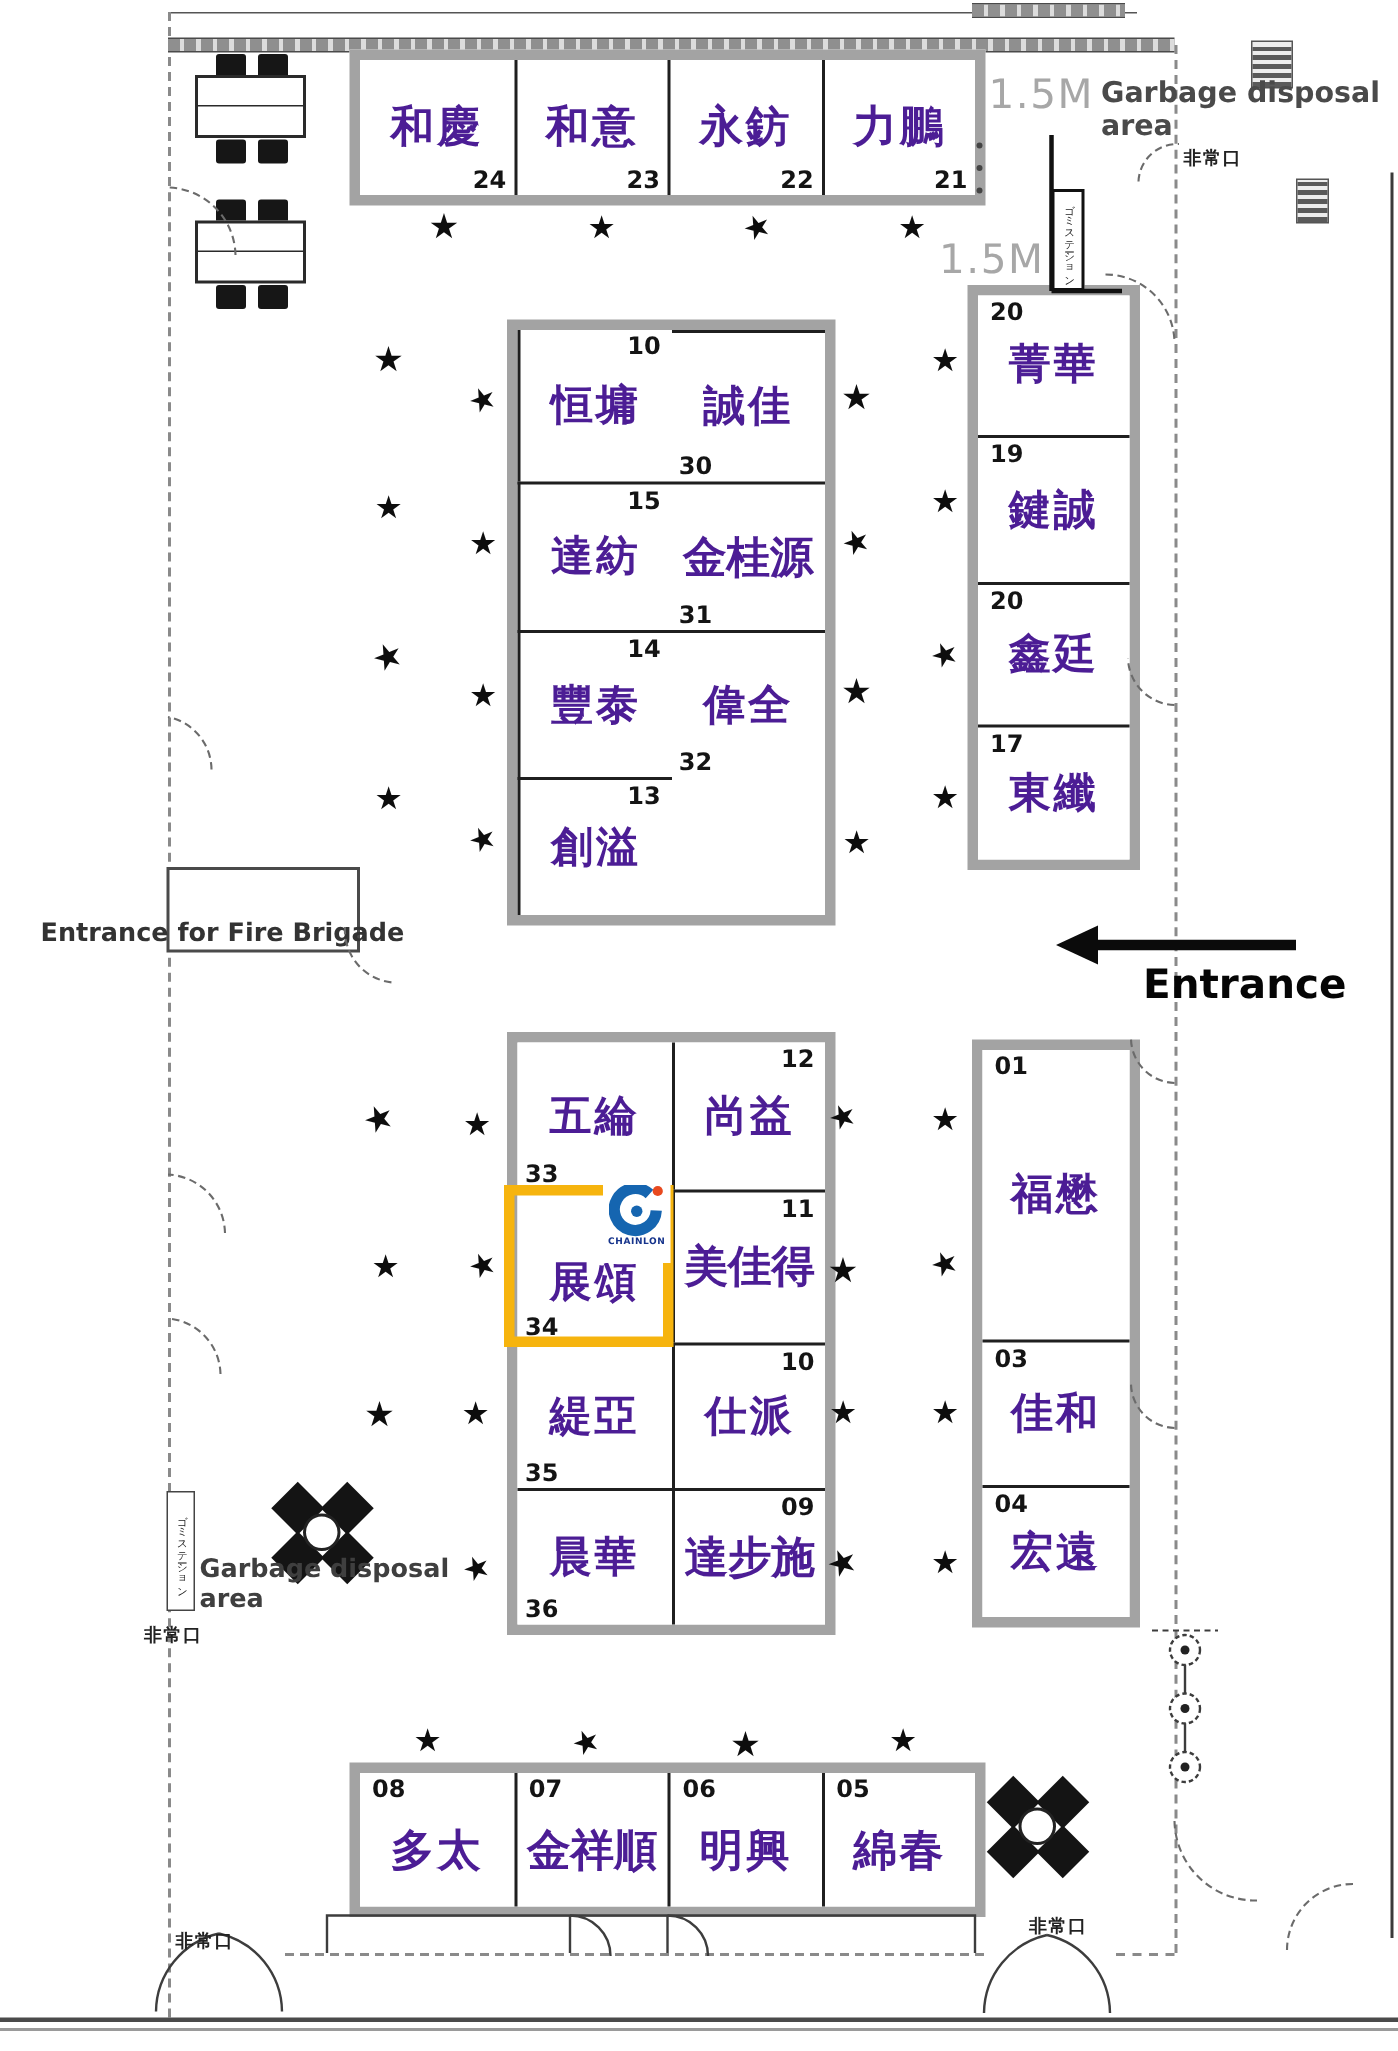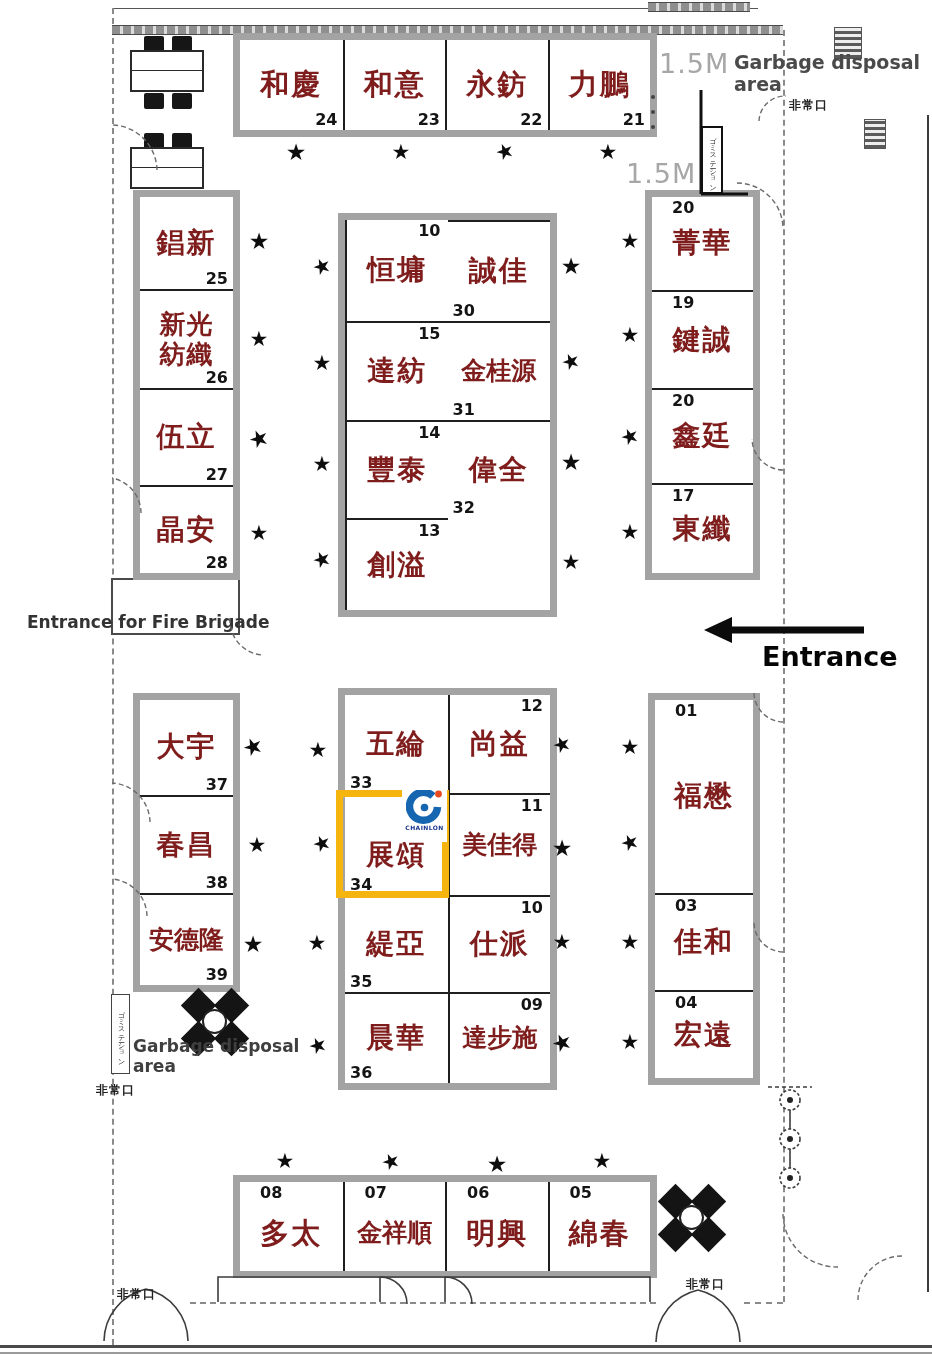--- a/index.html
+++ b/index.html
@@ -4,29 +4,29 @@
 <style>
   html,body{margin:0;padding:0;background:#fff}
   #canvas{position:relative;width:932px;height:1367px;background:#ffffff;overflow:hidden;
           font-family:"DejaVu Sans","Liberation Sans",sans-serif;color:#161616}
 
   
   .block{position:absolute;display:grid;background:#fff;border:7px solid #a3a3a3;box-sizing:border-box;z-index:2}
   .cell{position:relative;display:flex;align-items:center;justify-content:center;background:#fff;box-sizing:border-box}
   .bl{border-left:2px solid #1f1f1f}
   .bt{border-top:2px solid #1f1f1f}
-  .bname{font-weight:600;color:#7f1d1d;letter-spacing:2px;text-align:center;line-height:1.15}
+  .bname{font-weight:600;color:#4c1d95;letter-spacing:2px;text-align:center;line-height:1.15}
   .s29{font-size:29px}.s28{font-size:28px}
-  .tight{letter-spacing:0;font-size:25px}
+  .tight{letter-spacing:0;font-size:29px}
   .wrap2{font-size:26px;width:62px;letter-spacing:1px}
   .pt14{padding-top:14px}.pt20{padding-top:20px}
   .bnum{position:absolute;font-size:16px;font-weight:600;color:#141414;letter-spacing:0;line-height:1}
   .num-br .bnum{right:5px;bottom:2px}
   .num-bl .bnum{left:5px;bottom:2px}
-  .num-tl .bnum{left:20px;top:3px}
+  .num-tl .bnum{left:8px;top:3px}
   .num-tr .bnum{right:7px;top:3px}
 
   .annex{position:absolute;border:2px solid #4a4a4a;background:#fff;box-sizing:border-box;z-index:1}
 
   
   .hatch-h{position:absolute;height:10px;background:repeating-linear-gradient(90deg,#8f8f8f 0 8px,#dcdcdc 8px 11px);
            border-top:1.5px solid #4a4a4a;border-bottom:1.5px solid #4a4a4a;box-sizing:border-box;z-index:1}
   .hatch-v-small{position:absolute;background:repeating-linear-gradient(0deg,#5a5a5a 0 3px,#ededed 3px 6px);border:1px solid #555;z-index:1}
   .wall-dash-v{position:absolute;width:0;border-left:2px dashed #8a8a8a;z-index:0}
   .wall-dash-h{position:absolute;height:0;border-top:2px dashed #8a8a8a;z-index:0}
@@ -117,38 +117,20 @@
     <div class="cell bl num-br">
       <span class="bname s29">永鈁</span>
       <span class="bnum">22</span>
       </div>
     <div class="cell bl num-br">
       <span class="bname s29">力鵬</span>
       <span class="bnum">21</span>
       </div>
   </div>
 
-  <div class="block" style="left:133px;top:190px;width:107px;height:390px;grid-template-rows:92px 99px 97px 1fr">
-    <div class="cell num-br">
-      <span class="bname s28">錩新</span>
-      <span class="bnum">25</span>
-      </div>
-    <div class="cell bt num-br">
-      <span class="bname wrap2">新光紡織</span>
-      <span class="bnum">26</span>
-      </div>
-    <div class="cell bt num-br">
-      <span class="bname s28">伍立</span>
-      <span class="bnum">27</span>
-      </div>
-    <div class="cell bt num-br">
-      <span class="bname s28">晶安</span>
-      <span class="bnum">28</span>
-      </div>
-  </div>
   <div class="annex" style="left:111px;top:578px;width:129px;height:57px"></div>
 
   <div class="block" style="left:338px;top:213px;width:219px;height:404px;grid-template-columns:1fr 1fr;grid-template-rows:101px 99px 98px 1fr">
     <div class="cell bl num-tr">
       <span class="bname s28">恒墉</span>
       <span class="bnum">10</span>
       </div>
     <div class="cell bt num-bl">
       <span class="bname s28">誠佳</span>
       <span class="bnum">30</span>
@@ -187,34 +169,20 @@
     <div class="cell bt num-tl">
       <span class="bname s28">鑫廷</span>
       <span class="bnum">20</span>
       </div>
     <div class="cell bt num-tl">
       <span class="bname s28">東纖</span>
       <span class="bnum">17</span>
       </div>
   </div>
 
-  <div class="block" style="left:133px;top:693px;width:107px;height:299px;grid-template-rows:95px 98px 1fr">
-    <div class="cell num-br">
-      <span class="bname s28">大宇</span>
-      <span class="bnum">37</span>
-      </div>
-    <div class="cell bt num-br">
-      <span class="bname s28">春昌</span>
-      <span class="bnum">38</span>
-      </div>
-    <div class="cell bt num-br">
-      <span class="bname tight">安德隆</span>
-      <span class="bnum">39</span>
-      </div>
-  </div>
 
   <div class="block" style="left:338px;top:688px;width:219px;height:402px;grid-template-columns:1fr 1fr;grid-template-rows:98px 102px 97px 1fr">
     <div class="cell num-bl">
       <span class="bname s28">五綸</span>
       <span class="bnum">33</span>
       </div>
     <div class="cell bl num-tr">
       <span class="bname s28">尚益</span>
       <span class="bnum">12</span>
       </div>

